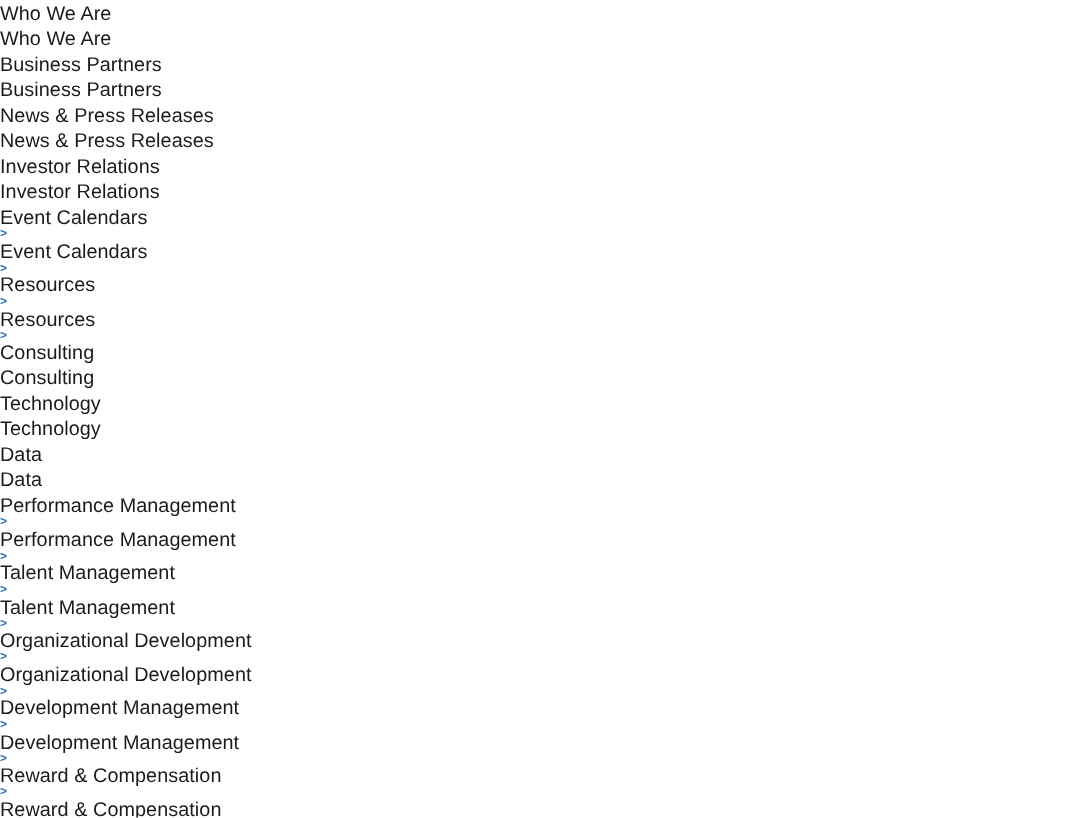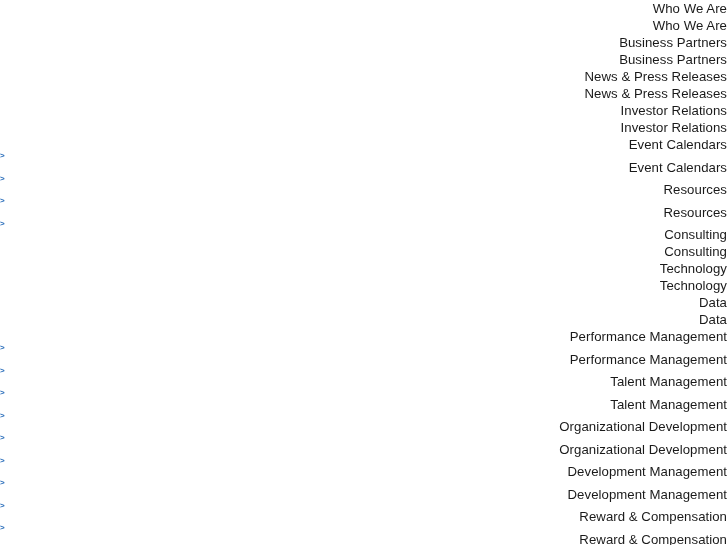--- a/index.html
+++ b/index.html
@@ -25,21 +25,20 @@
     margin: 0;
     padding: 0;
   }
   .nav-label {
     display: block;
     font-size: 13.2px;
     line-height: 17px;
     color: #1a1a1a;
     white-space: nowrap;
     letter-spacing: 0.05px;
-    text-align: right;
   }
   .nav-sep {
     display: block;
     font-size: 8px;
     line-height: 5.5px;
     color: #2a6ebb;
     font-weight: bold;
     white-space: nowrap;
     height: 5.5px;
     overflow: hidden;

